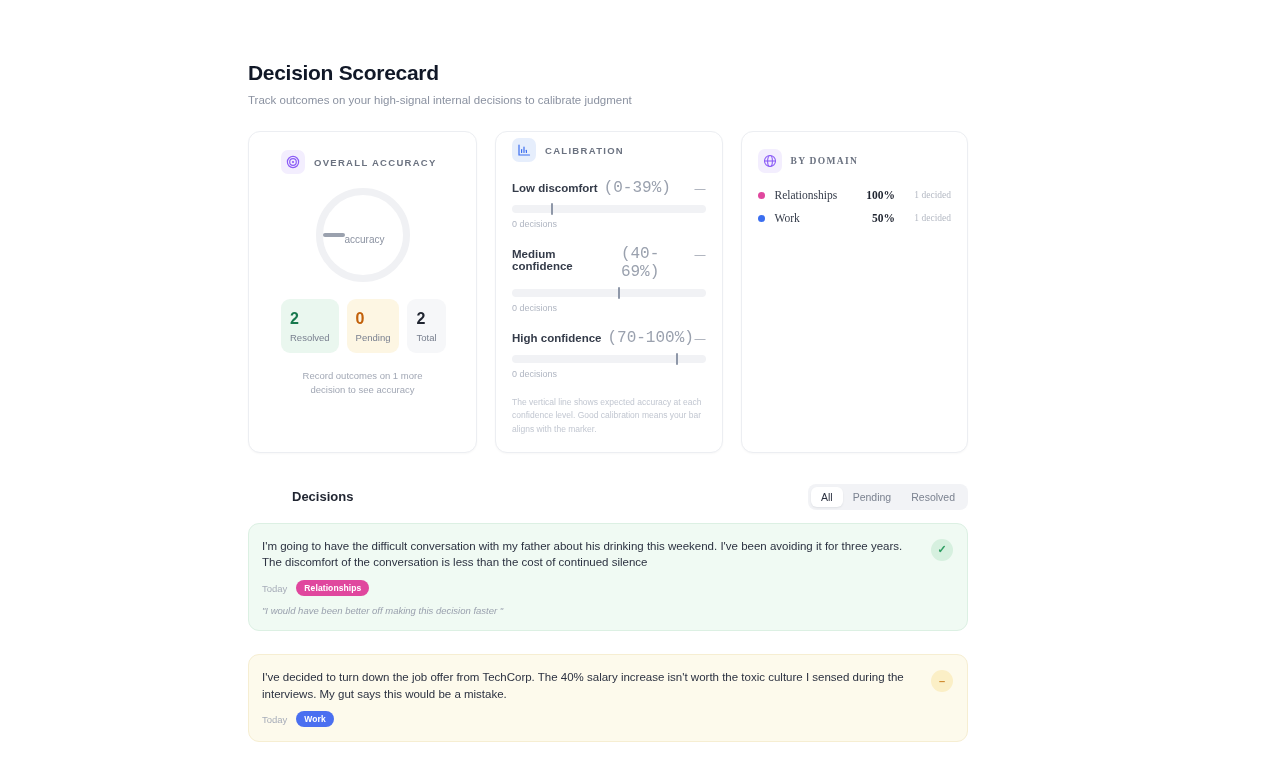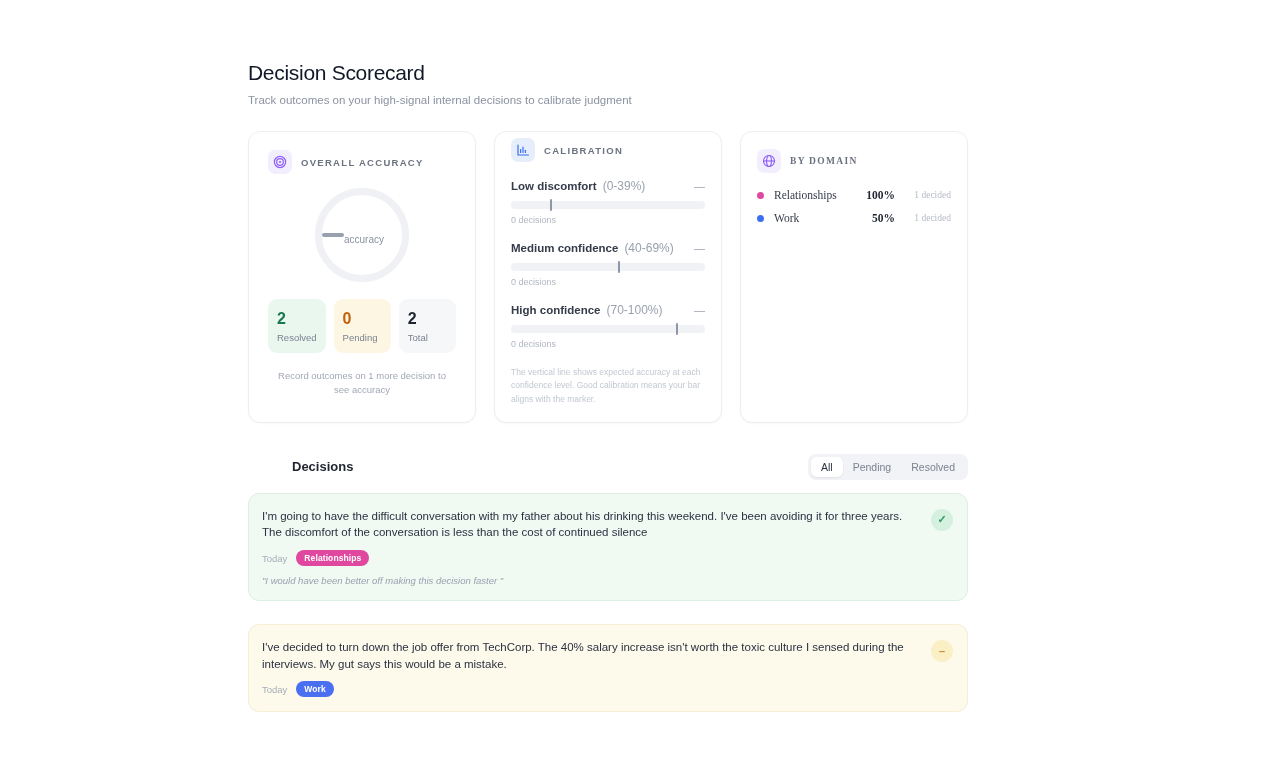--- a/index.html
+++ b/index.html
@@ -9,36 +9,36 @@
     background: #ffffff;
     font-family: "Liberation Sans", sans-serif;
     color: #1f2430;
     -webkit-font-smoothing: antialiased;
   }
   .page { position: relative; width: 1270px; height: 760px; overflow: hidden; }
   .wrap { position: absolute; left: 248px; top: 60px; width: 720px; }
 
   
   .page-title {
-    font-size: 21px; font-weight: normal; letter-spacing: -0.3px;
+    font-size: 21px; font-weight: bold; letter-spacing: -0.3px;
     color: #111827; line-height: 1.2;
   }
   .page-sub {
     margin-top: 7px; font-size: 11.5px; color: #8b92a1; line-height: 1.4;
   }
 
   
   .cards-row { display: flex; gap: 18px; margin-top: 23px; align-items: stretch; }
   .card {
     background: #ffffff;
     border: 1px solid #eceef2;
     border-radius: 12px;
     box-shadow: 0 1px 2px rgba(16,24,40,0.03);
   }
-  .card-accuracy { width: 229px; padding: 18px 19px 16px; }
+  .card-accuracy { width: 229px; padding: 18px 32px 16px; }
   .card-calibration { width: 229px; padding: 6px 16px 16px; }
   .card-domain { width: 229px; padding: 17px 16px 16px; font-family: Liberation Serif, serif; }
 
   .card-head { display: flex; align-items: center; gap: 9px; }
   .icon-badge {
     width: 24px; height: 24px; border-radius: 7px;
     display: flex; align-items: center; justify-content: center;
     flex: 0 0 auto;
   }
   .badge-purple { background: #f3eefe; }
@@ -77,21 +77,21 @@
     margin-top: 16px; text-align: center;
     font-size: 9.5px; color: #a2a8b5; line-height: 1.45; padding: 0 6px;
   }
 
   
   .calib-list { margin-top: 17px; }
   .calib-row { margin-bottom: 16px; }
   .calib-row:last-of-type { margin-bottom: 0; }
   .calib-head { display: flex; align-items: baseline; }
   .calib-name { font-size: 11.5px; font-weight: bold; color: #343b49; }
-  .calib-range { font-size: 12px; color: #9aa1ae; margin-left: 6px; }
+  .calib-range { font-size: 16px; color: #9aa1ae; margin-left: 6px; font-family: Liberation Mono, monospace; }
   .calib-value { margin-left: auto; font-size: 11px; color: #9aa1ae; }
   .calib-track {
     position: relative; height: 8px; border-radius: 4px;
     background: #f1f2f5; margin-top: 8px;
   }
   .calib-marker {
     position: absolute; top: -2px; width: 2px; height: 12px;
     background: #8e97a8; border-radius: 1px;
   }
   .calib-count { margin-top: 6px; font-size: 9px; color: #b0b6c2; }

